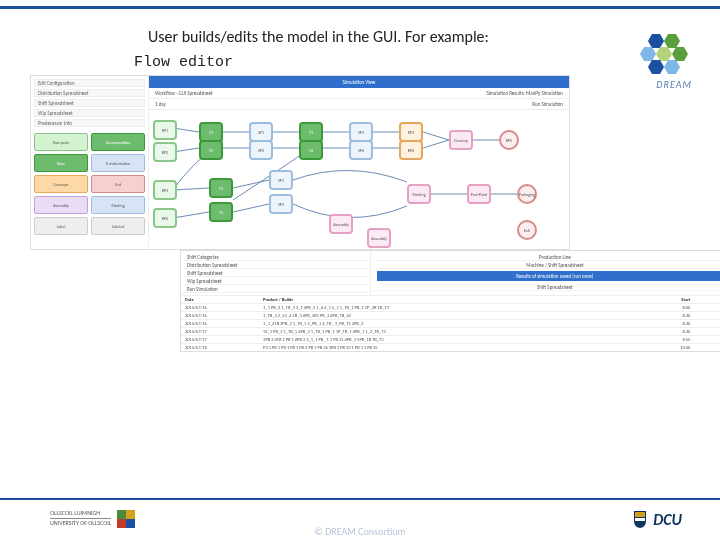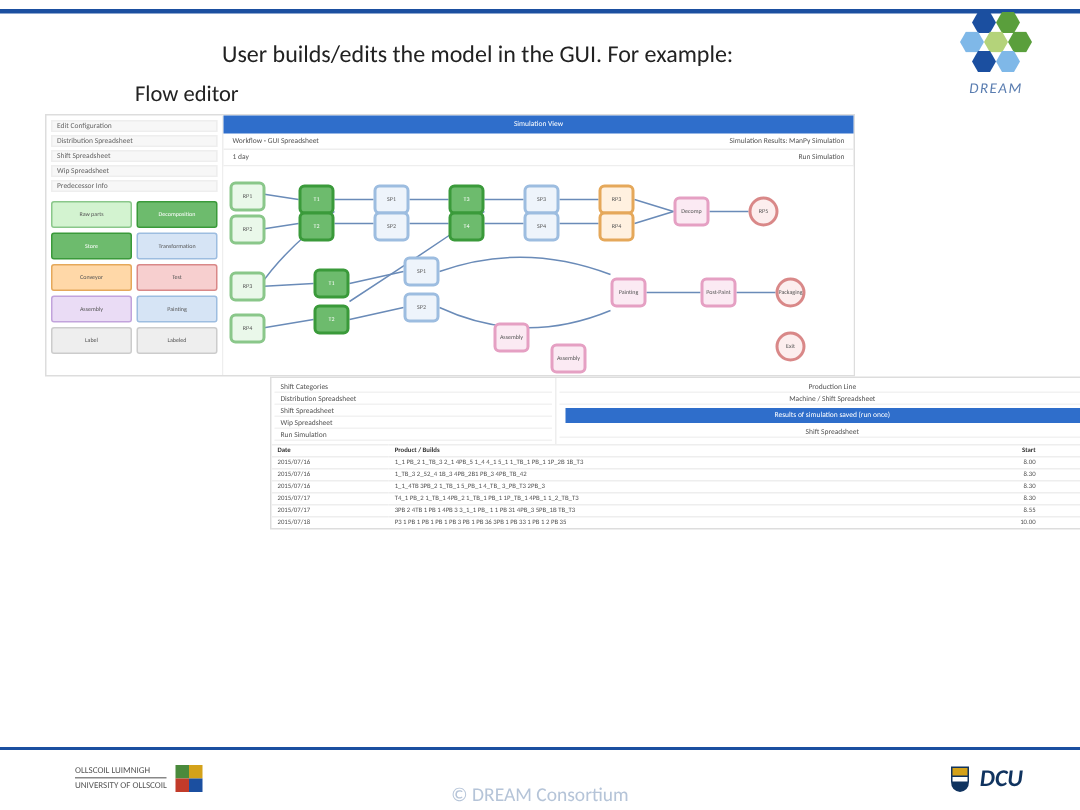--- a/index.html
+++ b/index.html
@@ -5,21 +5,21 @@
   * { box-sizing: border-box; margin: 0; padding: 0; }
   body { width: 720px; height: 540px; font-family: Calibri, Arial, sans-serif; background: #fff; position: relative; overflow: hidden; }
   
   .slide { width: 100%; height: 100%; position: relative; }
   
   .title-bar { padding: 18px 0 6px 22px; }
   .title { font-size: 19px; font-weight: bold; color: #222; }
   
   .hr-top { height: 3px; background: #1b4fa0; margin: 6px 0 0 0; }
   
-  .logo-dream { position: absolute; top: 2px; right: 28px; text-align: center; }
+  .logo-dream { position: absolute; top: 28px; right: 28px; text-align: right; }
   .logo-hex { width: 56px; height: 42px; position: relative; }
   .hex { position: absolute; width: 16px; height: 14px; clip-path: polygon(25% 0, 75% 0, 100% 50%, 75% 100%, 25% 100%, 0 50%); }
   .logo-label { font-size: 10px; color: #5a7db0; font-style: italic; letter-spacing: 1px; margin-top: 2px; }
   
   .body { padding: 10px 30px 16px 30px; }
   .subtitle { font-size: 16px; color: #222; text-align: left; margin: 8px 0 8px 118px; }
   .section-label { font-size: 15px; color: #222; margin: 6px 0 4px 0; }
   
   
   .flow-editor { width: 540px; height: 175px; border: 1px solid #ddd; margin-left: 0; background: #fff; display: flex; font-size: 5px; }
@@ -63,21 +63,21 @@
   .sh-table th { color:#333; }
   .sh-table td:last-child, .sh-table th:last-child,
   .sh-table td:nth-last-child(2), .sh-table th:nth-last-child(2) { text-align:right; }
   
   
   .hr-bot { position:absolute; left:0; right:0; bottom:46px; height:2px; background:#1b4fa0;}
   .footer { position:absolute; left:0; right:0; bottom:0; height:46px; display:flex; align-items:center; justify-content:space-between; padding:0 38px 8px 50px;}
   .foot-left { display:flex; align-items:flex-start; gap:6px; }
   .ul-text { font-size:6px; color:#555; line-height:1.1;}
   .ul-flag { width:18px; height:18px; display:grid; grid-template-columns:1fr 1fr; grid-template-rows:1fr 1fr;}
-  .copyright { font-size:13px; color:#b5c4d8; position:absolute; left:50%; transform:translateX(-50%); bottom:8px;}
+  .copyright { font-size:10px; color:#b5c4d8; position:absolute; left:50%; transform:translateX(-50%); bottom:8px;}
   .dcu { display:flex; align-items:center; gap:5px;}
   .dcu-shield { width:16px; height:20px;}
   .dcu-text { font-size:16px; font-weight:bold; color:#10335f; font-style:italic;}
 </style>
 </head>
 <body>
 
 <div class="slide">
 
   <div class="logo-dream">
@@ -90,21 +90,21 @@
       <div class="hex" style="background:#1b4fa0; left:12px; top:26px;"></div>
       <div class="hex" style="background:#7fb8e8; left:28px; top:26px;"></div>
     </div>
     <div class="logo-label">DREAM</div>
   </div>
 
   <div class="hr-top"></div>
 
   <div class="body">
     <div class="subtitle">User builds/edits the model in the GUI. For example:</div>
-    <div class="section-label" style="margin-left:60px;">Flow editor</div>
+    <div class="section-label" style="margin-left:104px;font-family:Liberation Mono, monospace;">Flow editor</div>
 
     <div class="flow-editor">
       <div class="fe-sidebar">
         <div class="fe-sideitem">Edit Configuration</div>
         <div class="fe-sideitem">Distribution Spreadsheet</div>
         <div class="fe-sideitem">Shift Spreadsheet</div>
         <div class="fe-sideitem">Wip Spreadsheet</div>
         <div class="fe-sideitem">Predecessor Info</div>
         <div class="fe-palette">
           <div class="pal green">Raw parts</div>

